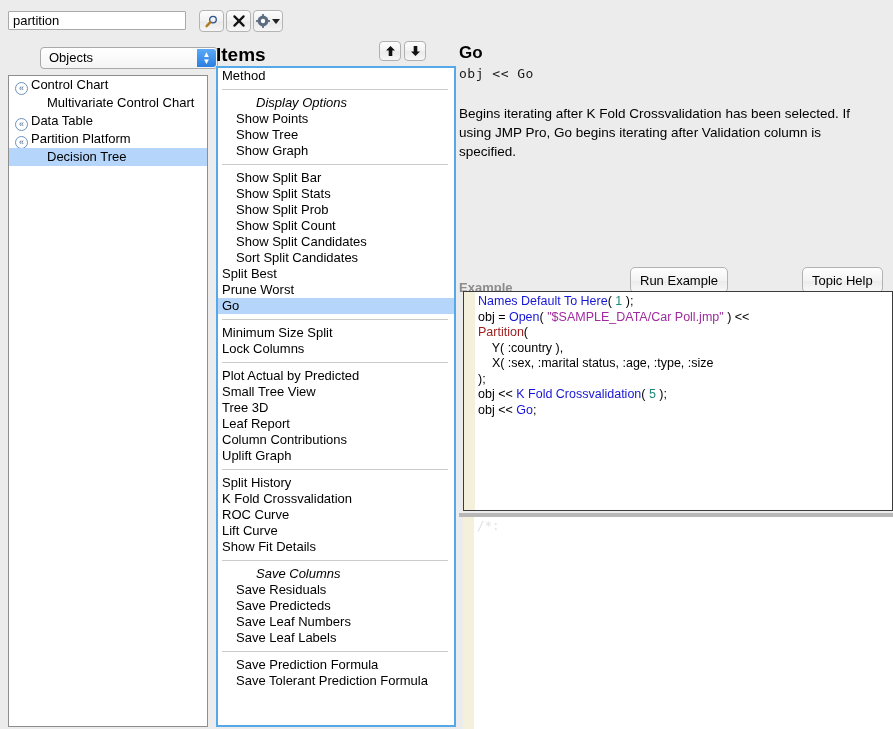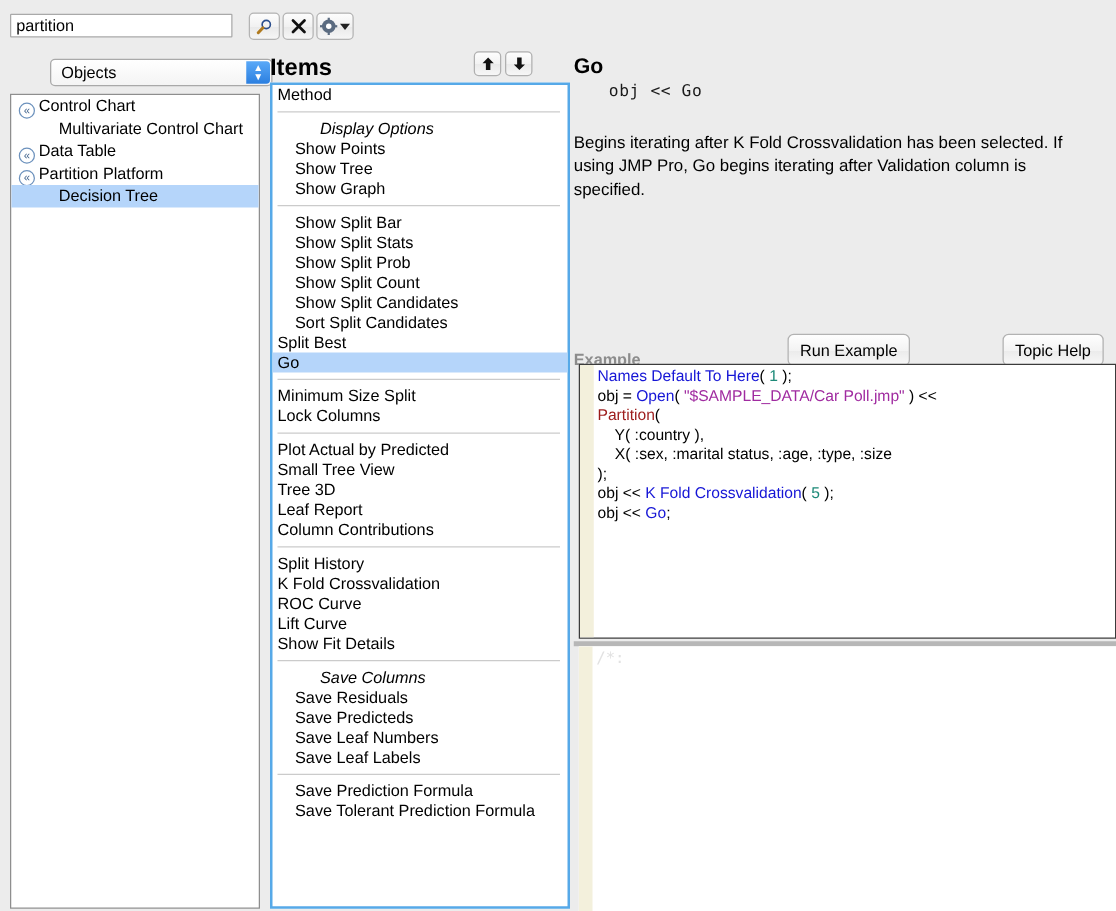--- a/index.html
+++ b/index.html
@@ -163,21 +163,20 @@
   }
   #doc-title {
     position: absolute; left: 0px; top: 5px;
     font-size: 17px; font-weight: bold; color: #000;
   }
   #doc-signature {
     position: absolute; left: 0px; top: 28px;
     font-family: "DejaVu Sans Mono", monospace;
     font-size: 13px; color: #1a1a1a;
     letter-spacing: 0.5px;
-    margin-left: 28px;
   }
   #doc-body {
     position: absolute; left: 0px; top: 66px;
     width: 420px;
     font-size: 13.5px; color: #000;
     line-height: 19px;
   }
 
   
   #example-label {
@@ -344,30 +343,32 @@
       <div class="item-row indent"><span>Show Tree</span></div>
       <div class="item-row indent"><span>Show Graph</span></div>
       <div class="item-sep"></div>
       <div class="item-row indent"><span>Show Split Bar</span></div>
       <div class="item-row indent"><span>Show Split Stats</span></div>
       <div class="item-row indent"><span>Show Split Prob</span></div>
       <div class="item-row indent"><span>Show Split Count</span></div>
       <div class="item-row indent"><span>Show Split Candidates</span></div>
       <div class="item-row indent"><span>Sort Split Candidates</span></div>
       <div class="item-row"><span>Split Best</span></div>
+      <div class="item-row"><span>Prune Worst</span></div>
       <div class="item-row selected"><span>Go</span></div>
       <div class="item-sep"></div>
       <div class="item-row"><span>Minimum Size Split</span></div>
       <div class="item-row"><span>Lock Columns</span></div>
       <div class="item-sep"></div>
       <div class="item-row"><span>Plot Actual by Predicted</span></div>
       <div class="item-row"><span>Small Tree View</span></div>
       <div class="item-row"><span>Tree 3D</span></div>
       <div class="item-row"><span>Leaf Report</span></div>
       <div class="item-row"><span>Column Contributions</span></div>
+      <div class="item-row"><span>Uplift Graph</span></div>
       <div class="item-sep"></div>
       <div class="item-row"><span>Split History</span></div>
       <div class="item-row"><span>K Fold Crossvalidation</span></div>
       <div class="item-row"><span>ROC Curve</span></div>
       <div class="item-row"><span>Lift Curve</span></div>
       <div class="item-row"><span>Show Fit Details</span></div>
       <div class="item-sep"></div>
       <div class="item-row group"><span>Save Columns</span></div>
       <div class="item-row indent"><span>Save Residuals</span></div>
       <div class="item-row indent"><span>Save Predicteds</span></div>

